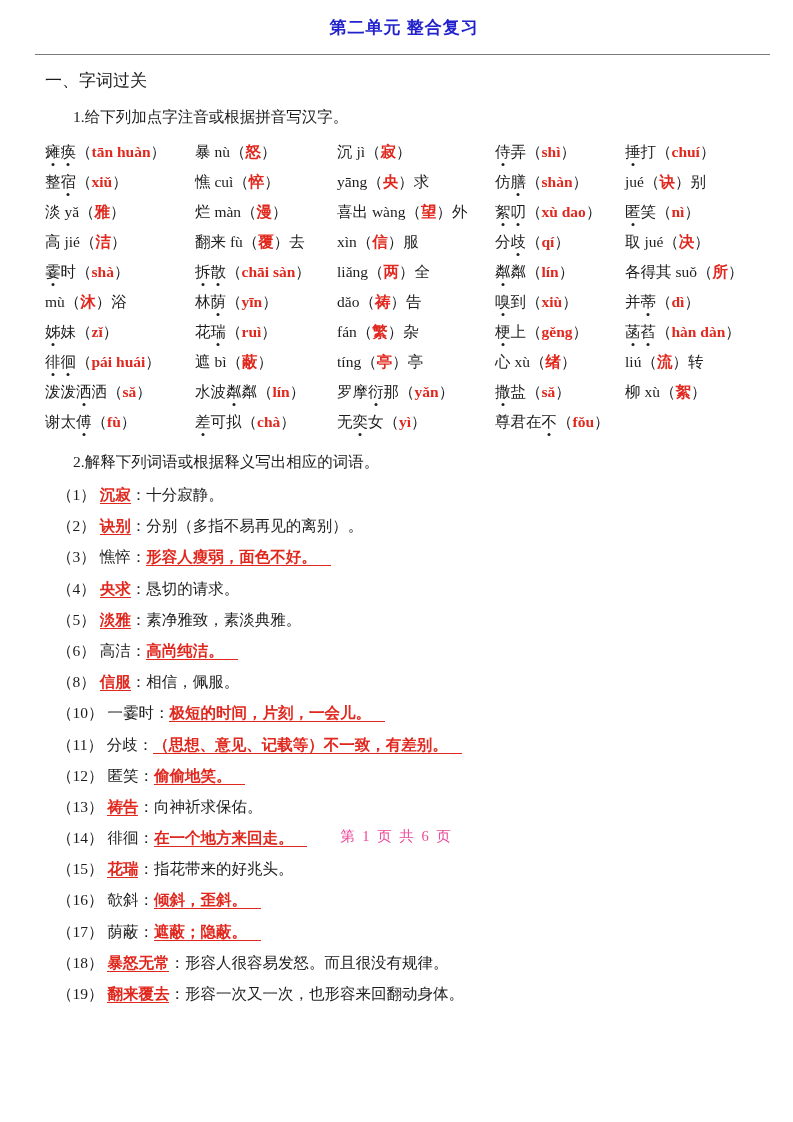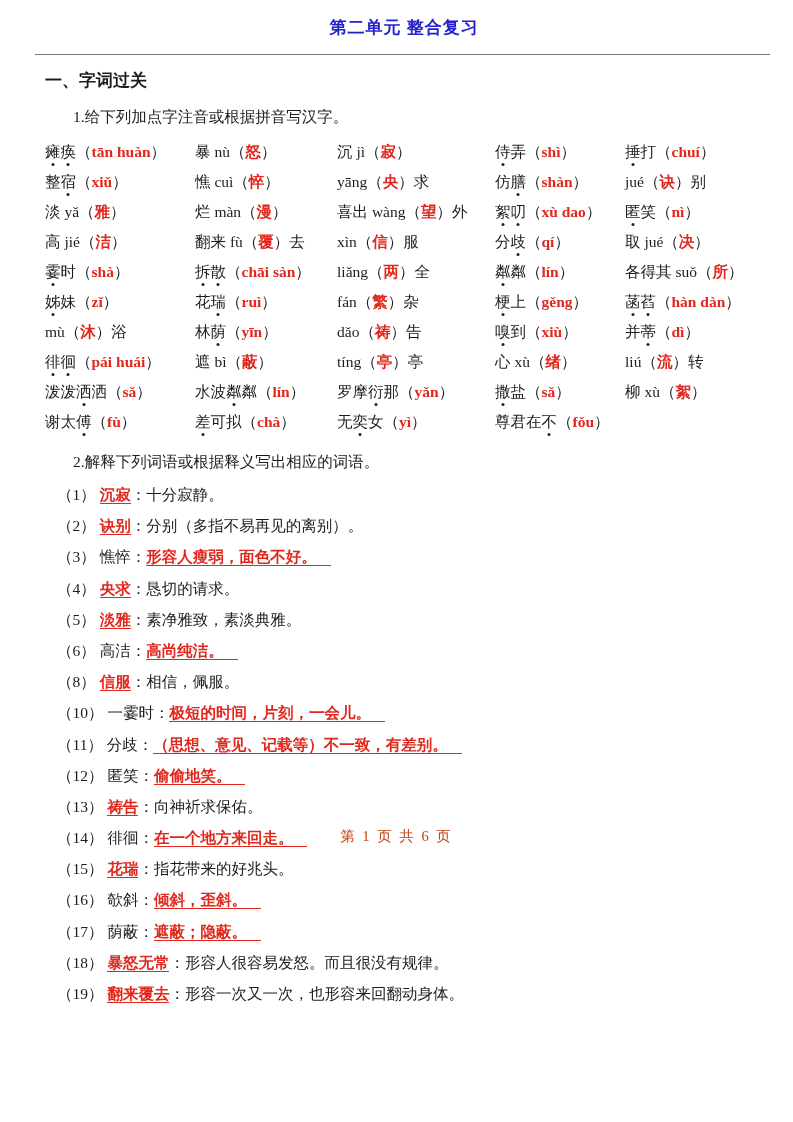--- a/index.html
+++ b/index.html
@@ -21,21 +21,21 @@
   }
   .title{
     text-align:center;color:var(--blue);
     font-weight:bold;font-size:17px;line-height:24px;
     letter-spacing:1px;
   }
   .rule{
     border:none;border-top:1px solid var(--rule);
     margin:14px 0 0 -10px;width:735px;
   }
-  .h1{font-weight:bold;font-size:17px;margin-top:14px;}
+  .h1{font-weight:normal;font-size:17px;margin-top:14px;}
   .instr{font-size:15.5px;margin-top:15px;margin-left:28px;}
   .grid{margin-top:9px;}
   .grow{
     display:grid;grid-template-columns:150px 142px 158px 130px auto;
     height:30px;align-items:center;
     font-size:15.5px;white-space:nowrap;
   }
   .gcell{display:block;}
   .red{color:var(--red);font-weight:bold;}
   .u{border-bottom:1.4px solid currentColor;}
@@ -43,21 +43,21 @@
   .dotc{position:relative;display:inline-block;}
   .dotc::after{
     content:"";position:absolute;left:50%;bottom:-3px;
     width:3px;height:3px;border-radius:50%;background:#222;
     transform:translateX(-50%);
   }
   .items{margin-top:6px;margin-left:12px;}
   .item{font-size:15.5px;line-height:31.2px;height:31.2px;white-space:nowrap;}
   .footer{
     position:absolute;left:0;right:0;bottom:26px;
-    text-align:center;font-size:14.5px;color:#c2410c;
+    text-align:center;font-size:14.5px;color:#ec4899;
     letter-spacing:2px;
   }
 </style>
 </head>
 <body>
 
 <div class="page">
   <div class="title">第二单元 整合复习</div>
   <hr class="rule">
   <div class="h1">一、字词过关</div>
@@ -92,32 +92,32 @@
         <span class="gcell"><span>取</span><span> </span><span>j</span><span>u</span><span>é</span>（<span class="red">决</span>）</span>
       </div>
       <div class="grow">
         <span class="gcell"><span class="dotc">霎</span><span>时</span>（<span class="red">shà</span>）</span>
         <span class="gcell"><span class="dotc">拆</span><span class="dotc">散</span>（<span class="red">chāi sàn</span>）</span>
         <span class="gcell"><span>l</span><span>i</span><span>ǎ</span><span>n</span><span>g</span>（<span class="red">两</span>）全</span>
         <span class="gcell"><span class="dotc">粼</span><span>粼</span>（<span class="red">lín</span>）</span>
         <span class="gcell"><span>各</span><span>得</span><span>其</span><span> </span><span>s</span><span>u</span><span>ǒ</span>（<span class="red">所</span>）</span>
       </div>
       <div class="grow">
+        <span class="gcell"><span>m</span><span>ù</span>（<span class="red">沐</span>）浴</span>
+        <span class="gcell"><span>林</span><span class="dotc">荫</span>（<span class="red">yīn</span>）</span>
+        <span class="gcell"><span>d</span><span>ǎ</span><span>o</span>（<span class="red">祷</span>）告</span>
+        <span class="gcell"><span class="dotc">嗅</span><span>到</span>（<span class="red">xiù</span>）</span>
+        <span class="gcell"><span>并</span><span class="dotc">蒂</span>（<span class="red">dì</span>）</span>
+      </div>
+      <div class="grow">
         <span class="gcell"><span class="dotc">姊</span><span>妹</span>（<span class="red">zǐ</span>）</span>
         <span class="gcell"><span>花</span><span class="dotc">瑞</span>（<span class="red">ruì</span>）</span>
         <span class="gcell"><span>f</span><span>á</span><span>n</span>（<span class="red">繁</span>）杂</span>
         <span class="gcell"><span class="dotc">梗</span><span>上</span>（<span class="red">gěng</span>）</span>
         <span class="gcell"><span class="dotc">菡</span><span class="dotc">萏</span>（<span class="red">hàn dàn</span>）</span>
-      </div>
-      <div class="grow">
-        <span class="gcell"><span>m</span><span>ù</span>（<span class="red">沐</span>）浴</span>
-        <span class="gcell"><span>林</span><span class="dotc">荫</span>（<span class="red">yīn</span>）</span>
-        <span class="gcell"><span>d</span><span>ǎ</span><span>o</span>（<span class="red">祷</span>）告</span>
-        <span class="gcell"><span class="dotc">嗅</span><span>到</span>（<span class="red">xiù</span>）</span>
-        <span class="gcell"><span>并</span><span class="dotc">蒂</span>（<span class="red">dì</span>）</span>
       </div>
       <div class="grow">
         <span class="gcell"><span class="dotc">徘</span><span class="dotc">徊</span>（<span class="red">pái huái</span>）</span>
         <span class="gcell"><span>遮</span><span> </span><span>b</span><span>ì</span>（<span class="red">蔽</span>）</span>
         <span class="gcell"><span>t</span><span>í</span><span>n</span><span>g</span>（<span class="red">亭</span>）亭</span>
         <span class="gcell"><span>心</span><span> </span><span>x</span><span>ù</span>（<span class="red">绪</span>）</span>
         <span class="gcell"><span>l</span><span>i</span><span>ú</span>（<span class="red">流</span>）转</span>
       </div>
       <div class="grow">
         <span class="gcell"><span>泼</span><span>泼</span><span class="dotc">洒</span><span>洒</span>（<span class="red">sǎ</span>）</span>

